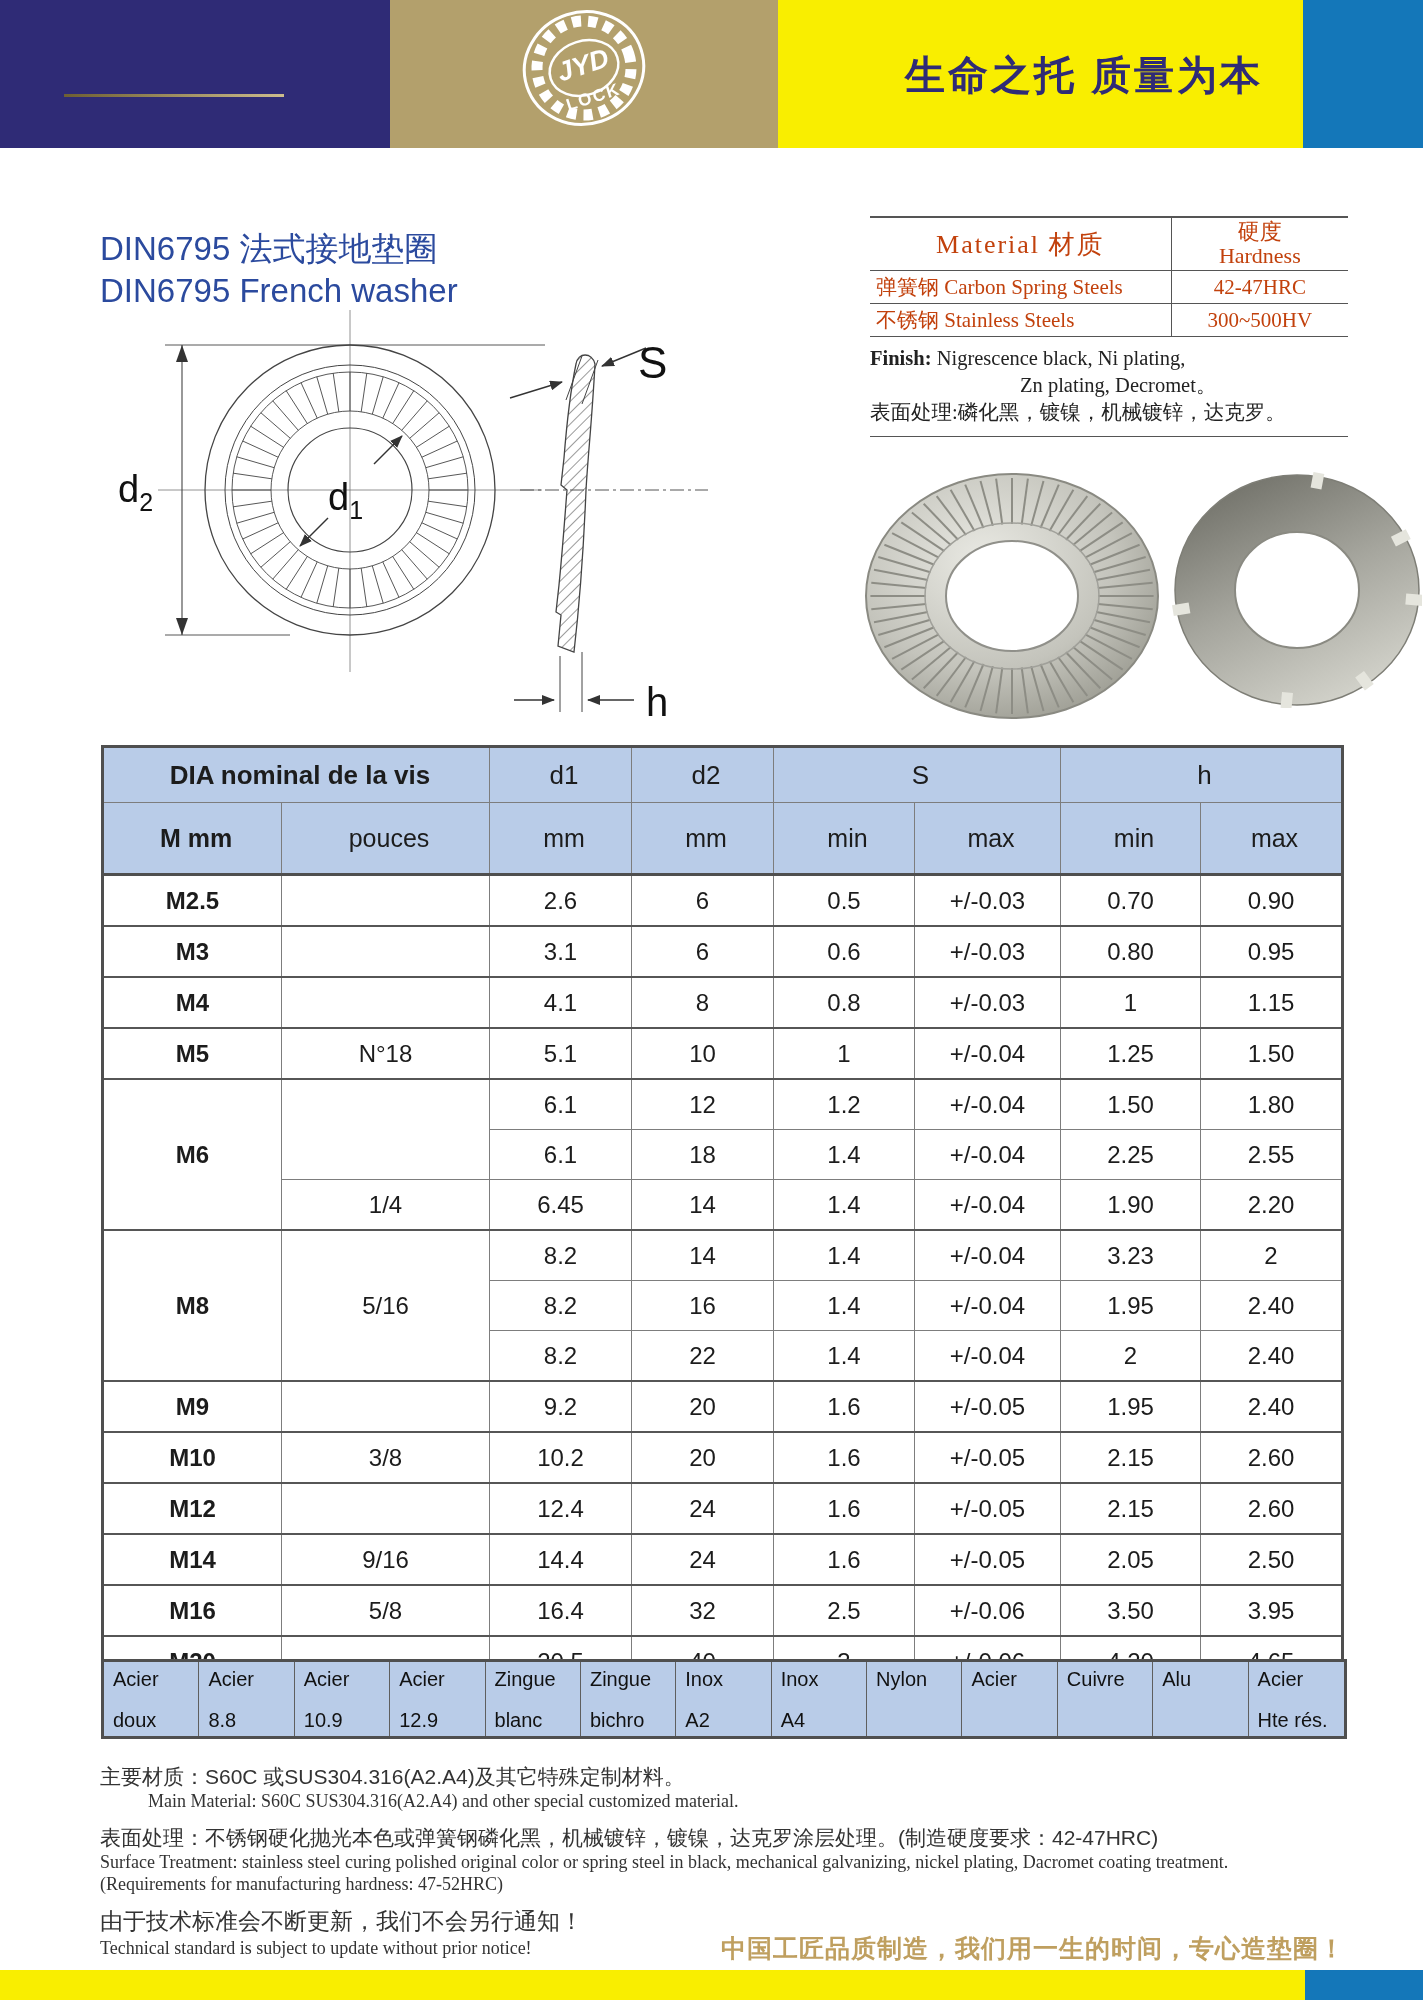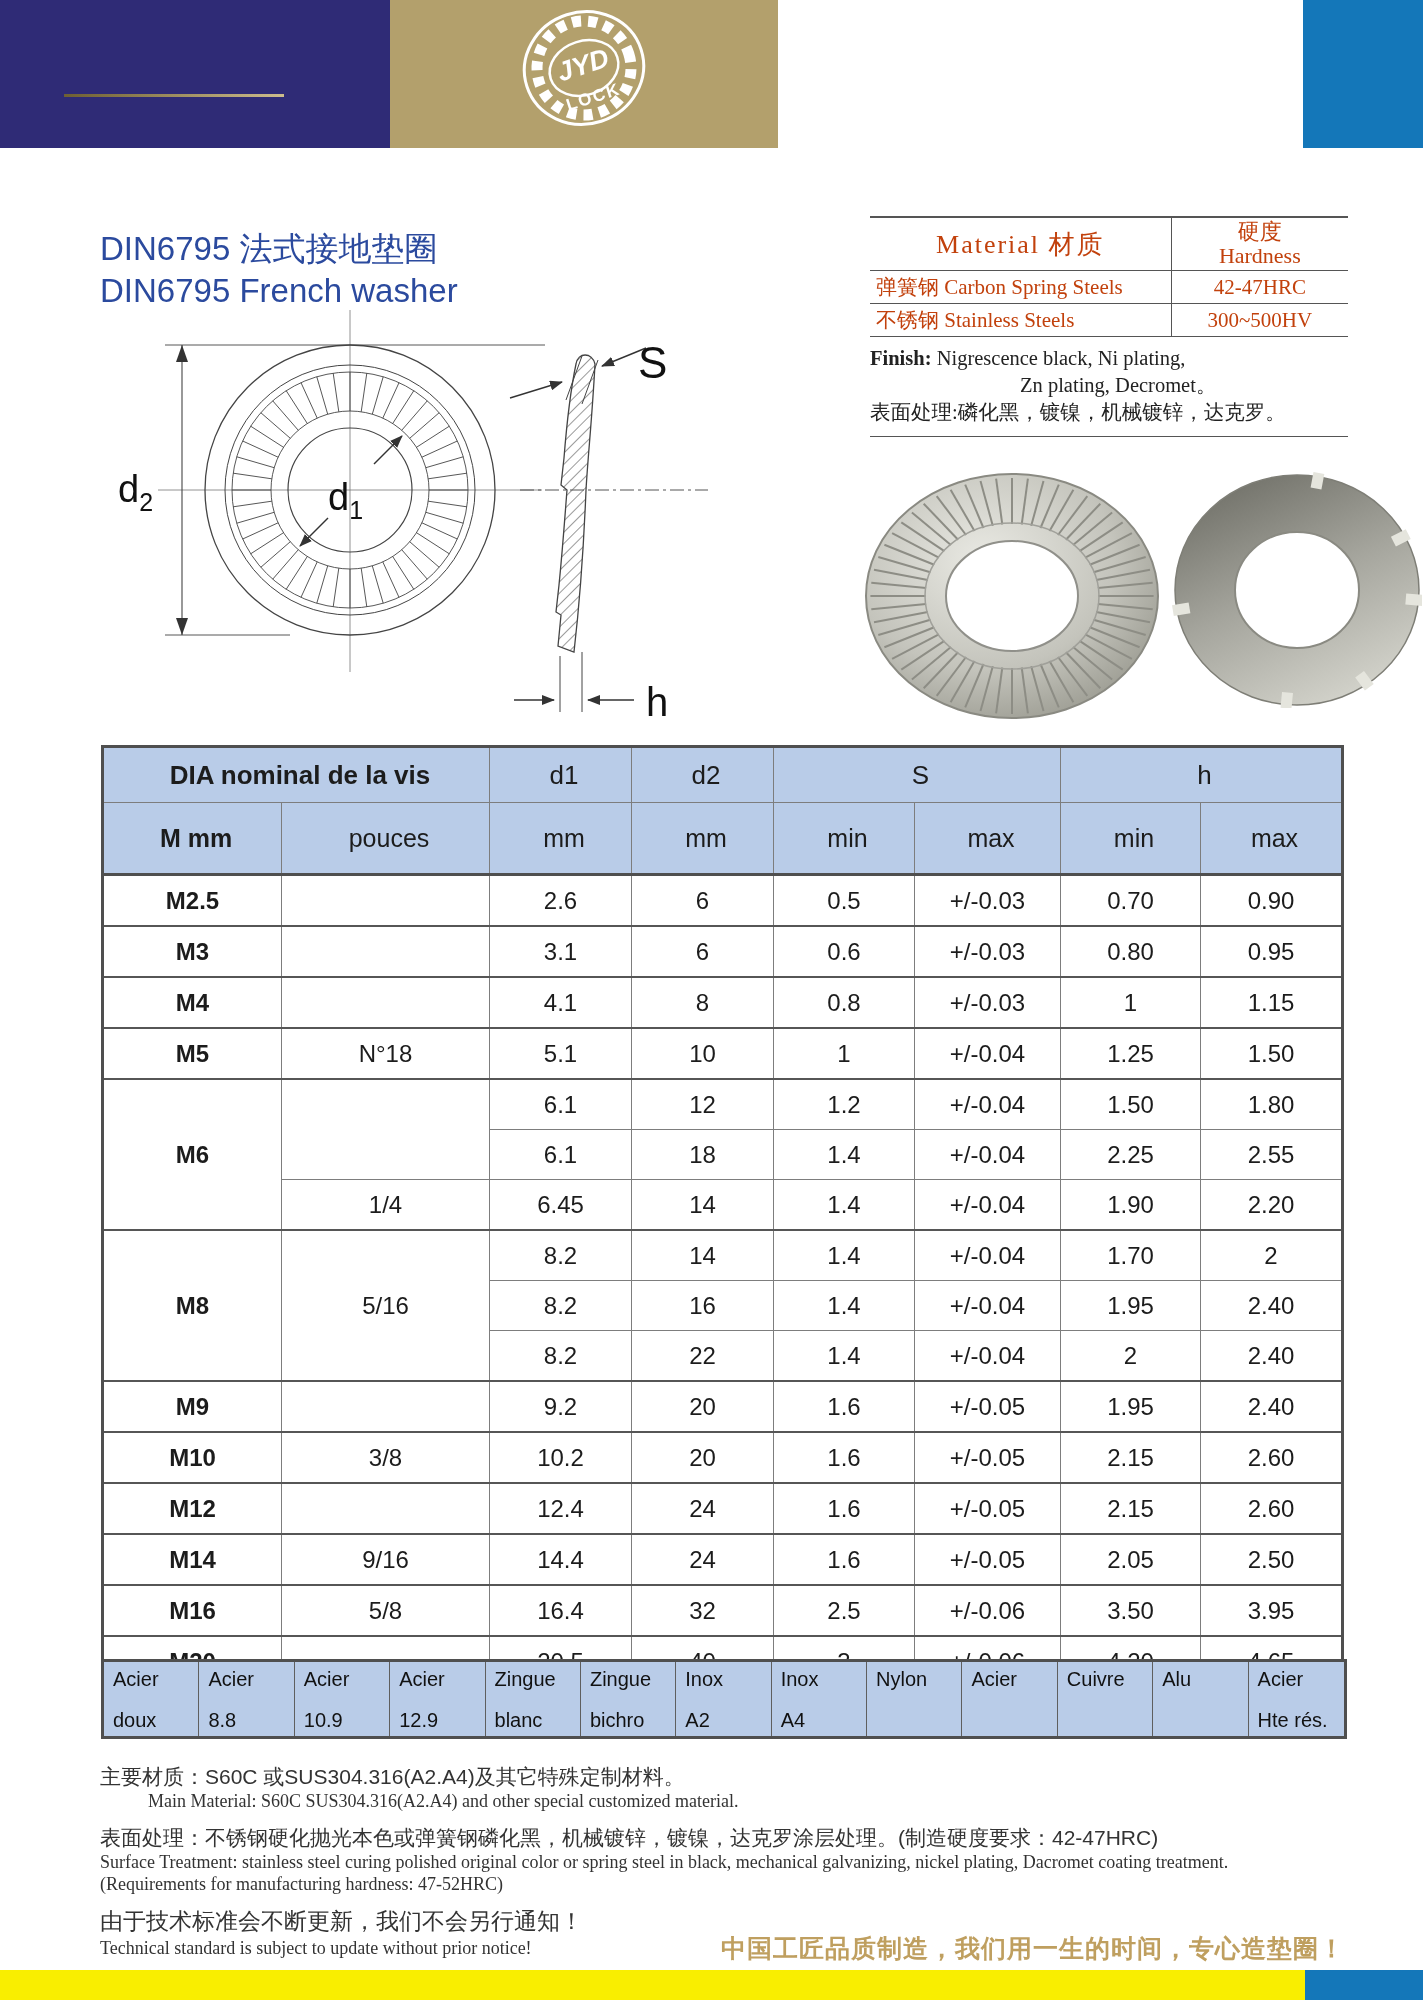--- a/index.html
+++ b/index.html
@@ -81,20 +81,23 @@
     <div id="ban-gold">
       <svg width="150" height="136" style="position:absolute;left:119px;top:4px;">
         <g transform="rotate(-18 75 64)">
           <ellipse cx="75" cy="64" rx="60" ry="56" fill="none" stroke="#ffffff" stroke-width="3"></ellipse>
           <circle cx="75" cy="64" r="47" fill="none" stroke="#ffffff" stroke-width="11" stroke-dasharray="9 7"></circle>
           <ellipse cx="75" cy="64" rx="35" ry="27" fill="none" stroke="#ffffff" stroke-width="2.5"></ellipse>
           <text x="75" y="70" text-anchor="middle" fill="#ffffff" font-size="27" font-weight="bold" font-style="italic" font-family="Liberation Sans, sans-serif">JYD</text>
           <text x="75" y="100" text-anchor="middle" fill="#ffffff" font-size="17" font-weight="bold" letter-spacing="2" font-family="Liberation Sans, sans-serif">LOCK</text>
         </g>
       </svg>
+    </div>
+    <div id="ban-yellow">
+      <div id="ban-right-text" style="position:absolute;left:127px;top:48px;">生命之托 质量为本</div>
     </div>
     <div id="ban-blue"></div>
   </div>
 
   <div id="doc-title">
     <div>DIN6795 法式接地垫圈</div>
     <div>DIN6795 French washer</div>
   </div>
 
   <div id="spec">
@@ -412,21 +415,21 @@
       <td>2.20</td>
     </tr>
 
     <tr class="dr g">
       <td class="m" rowspan="3">M8</td>
       <td rowspan="3">5/16</td>
       <td>8.2</td>
       <td>14</td>
       <td>1.4</td>
       <td>+/-0.04</td>
-      <td>1.70</td>
+      <td>3.23</td>
       <td>2</td>
     </tr>
     <tr class="dr">
       <td>8.2</td>
       <td>16</td>
       <td>1.4</td>
       <td>+/-0.04</td>
       <td>1.95</td>
       <td>2.40</td>
     </tr>

